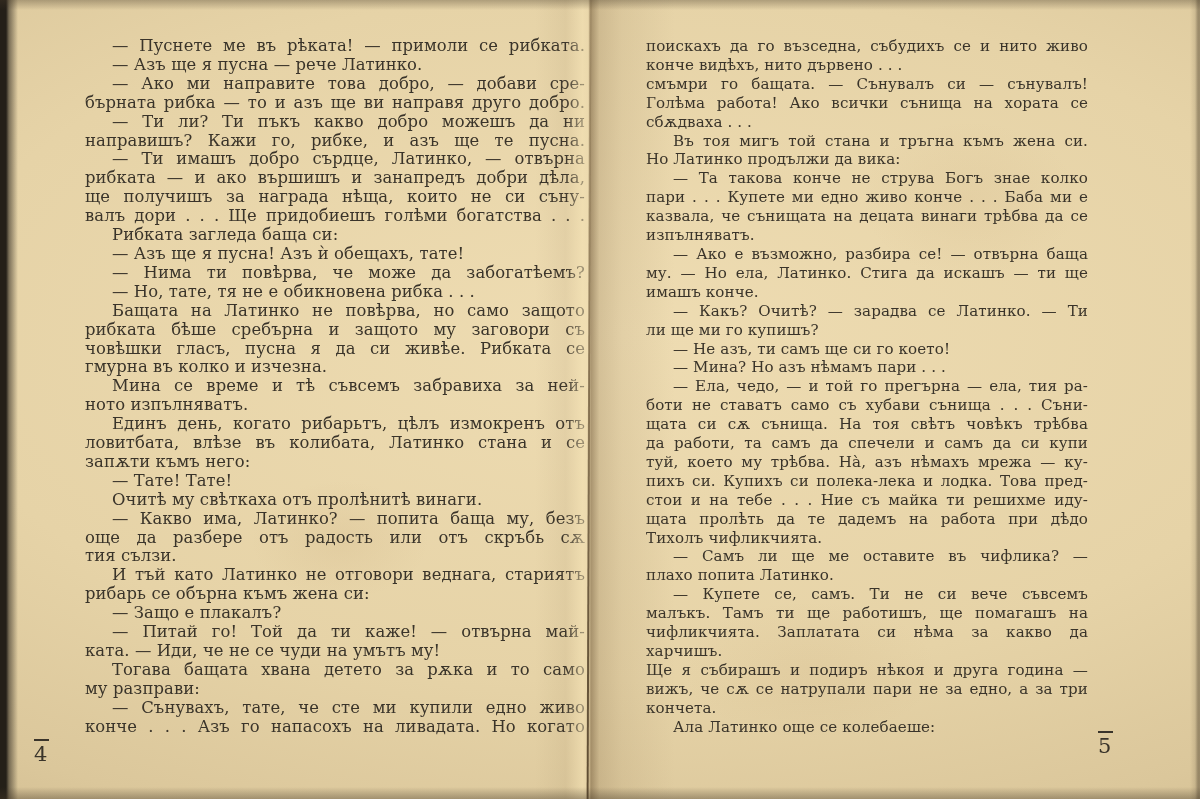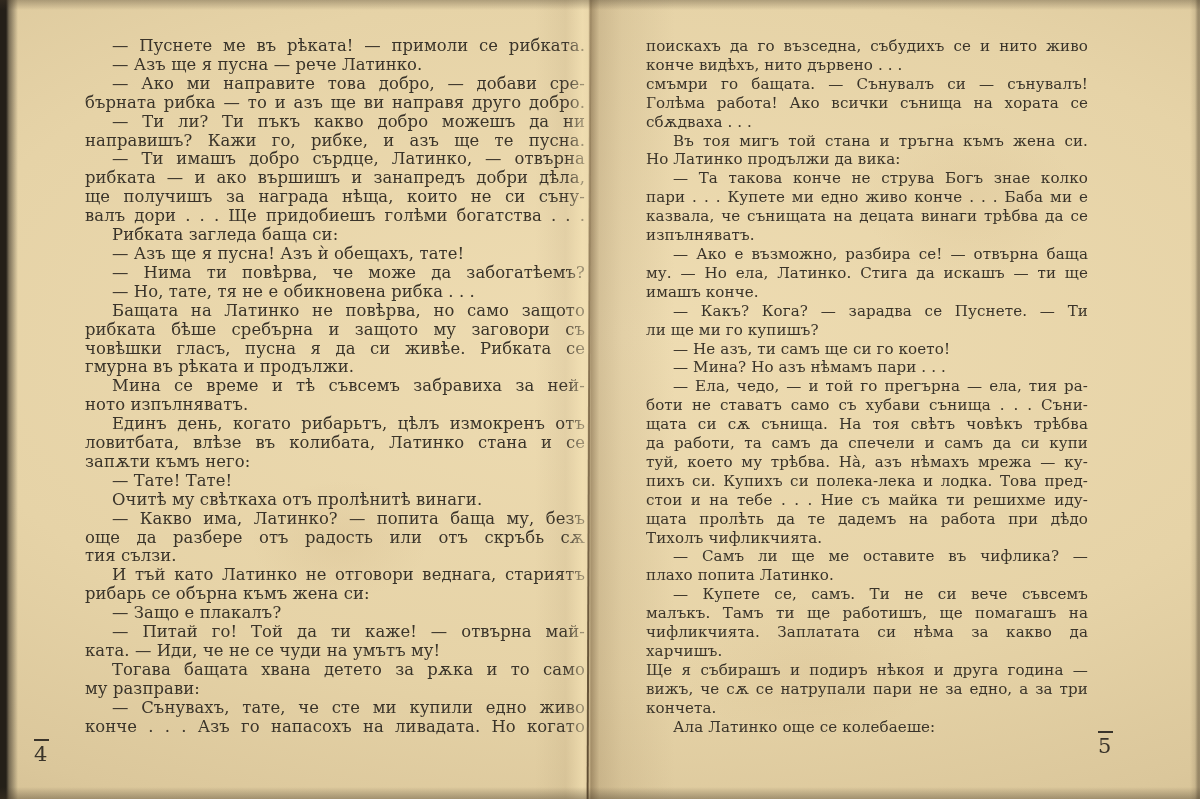--- a/index.html
+++ b/index.html
@@ -74,21 +74,21 @@
       <div class="line just">рибката — и ако вършишъ и занапредъ добри дѣла,</div>
       <div class="line just">ще получишъ за награда нѣща, които не си съну-</div>
       <div class="line just">валъ дори . . . Ще придобиешъ голѣми богатства . . .</div>
       <div class="line ind">Рибката загледа баща си:</div>
       <div class="line ind">— Азъ ще я пусна! Азъ ѝ обещахъ, тате!</div>
       <div class="line ind just">— Нима ти повѣрва, че може да забогатѣемъ?</div>
       <div class="line ind">— Но, тате, тя не е обикновена рибка . . .</div>
       <div class="line ind just">Бащата на Латинко не повѣрва, но само защото</div>
       <div class="line just">рибката бѣше сребърна и защото му заговори съ</div>
       <div class="line just">човѣшки гласъ, пусна я да си живѣе. Рибката се</div>
-      <div class="line">гмурна въ рѣката и продължи.</div>
+      <div class="line">гмурна въ колко и изчезна.</div>
       <div class="line ind just">Мина се време и тѣ съвсемъ забравиха за ней-</div>
       <div class="line">ното изпълняватъ.</div>
       <div class="line ind just">Единъ день, когато рибарьтъ, цѣлъ измокренъ отъ</div>
       <div class="line just">ловитбата, влѣзе въ колибата, Латинко стана и се</div>
       <div class="line">запѫти къмъ него:</div>
       <div class="line ind">— Тате! Тате!</div>
       <div class="line ind">Очитѣ му свѣткаха отъ пролѣнитѣ винаги.</div>
       <div class="line ind just">— Какво има, Латинко? — попита баща му, безъ</div>
       <div class="line just">още да разбере отъ радость или отъ скръбь сѫ</div>
       <div class="line">тия сълзи.</div>
@@ -111,21 +111,21 @@
       <div class="line">сбѫдваха . . .</div>
       <div class="line ind just">Въ тоя мигъ той стана и тръгна къмъ жена си.</div>
       <div class="line">Но Латинко продължи да вика:</div>
       <div class="line ind just">— Та такова конче не струва Богъ знае колко</div>
       <div class="line just">пари . . . Купете ми едно живо конче . . . Баба ми е</div>
       <div class="line just">казвала, че сънищата на децата винаги трѣбва да се</div>
       <div class="line">изпълняватъ.</div>
       <div class="line ind just">— Ако е възможно, разбира се! — отвърна баща</div>
       <div class="line just">му. — Но ела, Латинко. Стига да искашъ — ти ще</div>
       <div class="line">имашъ конче.</div>
-      <div class="line ind just">— Какъ? Кога? — зарадва се Пуснете. — Ти</div>
+      <div class="line ind just">— Какъ? Очитѣ? — зарадва се Латинко. — Ти</div>
       <div class="line">ли ще ми го купишъ?</div>
       <div class="line ind">— Не азъ, ти самъ ще си го което!</div>
       <div class="line ind">— Мина? Но азъ нѣмамъ пари . . .</div>
       <div class="line ind just">— Ела, чедо, — и той го прегърна — ела, тия ра-</div>
       <div class="line just">боти не ставатъ само съ хубави сънища . . . Съни-</div>
       <div class="line just">щата си сѫ сънища. На тоя свѣтъ човѣкъ трѣбва</div>
       <div class="line just">да работи, та самъ да спечели и самъ да си купи</div>
       <div class="line just">туй, което му трѣбва. На̀, азъ нѣмахъ мрежа — ку-</div>
       <div class="line just">пихъ си. Купихъ си полека-лека и лодка. Това пред-</div>
       <div class="line just">стои и на тебе . . . Ние съ майка ти решихме иду-</div>

